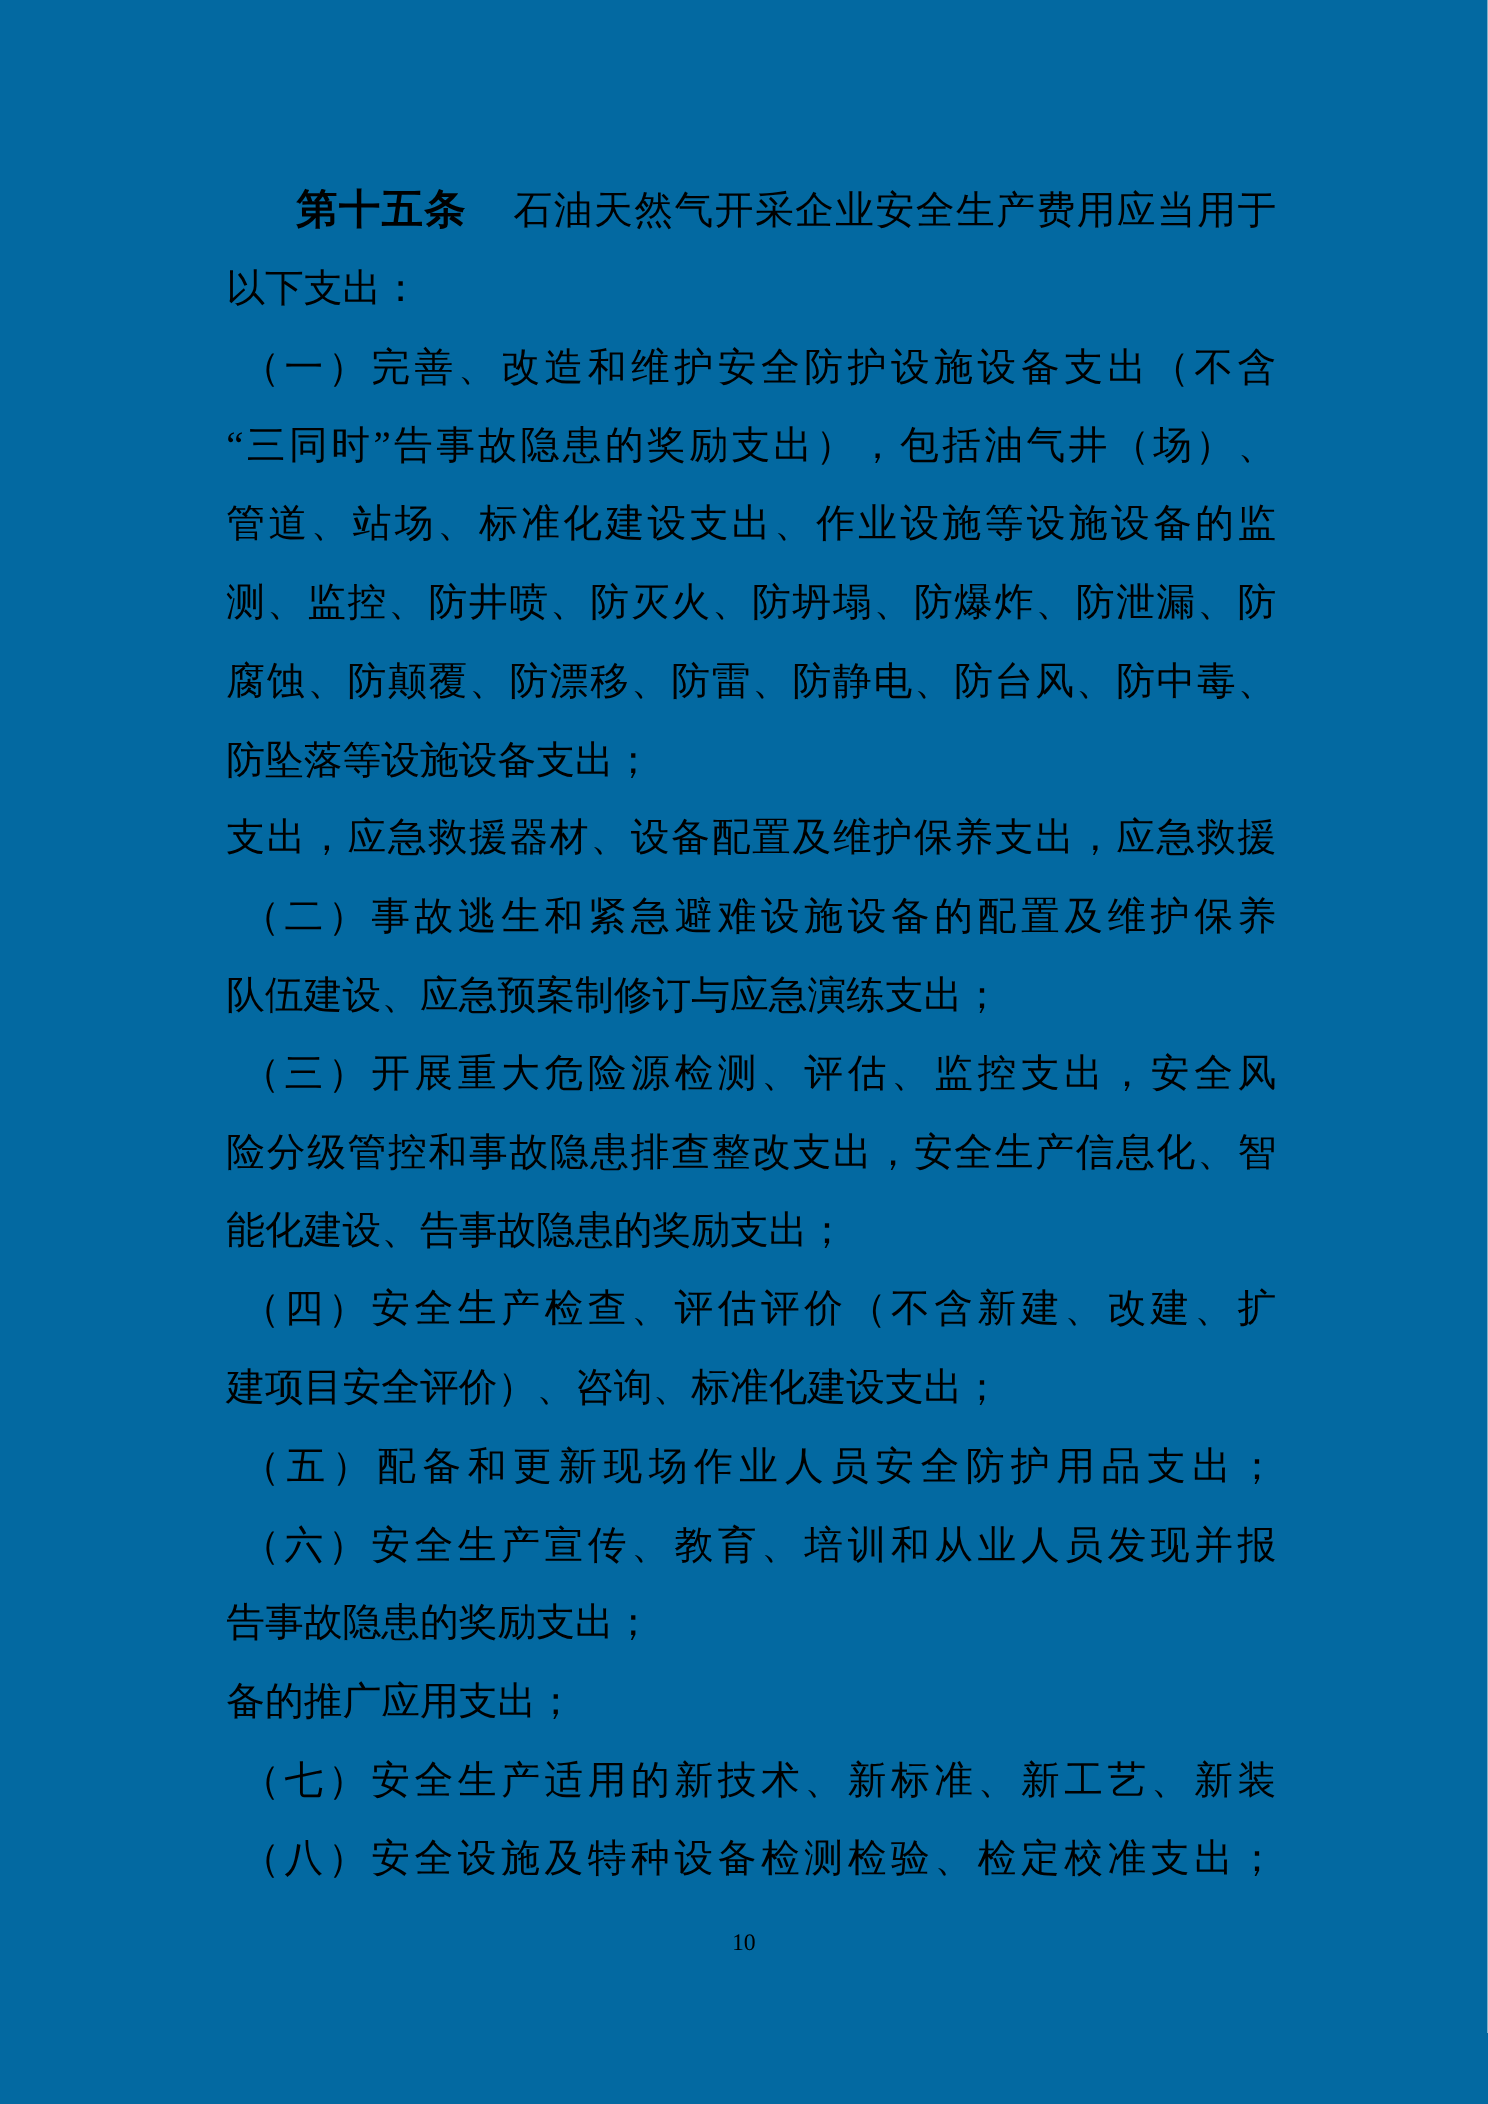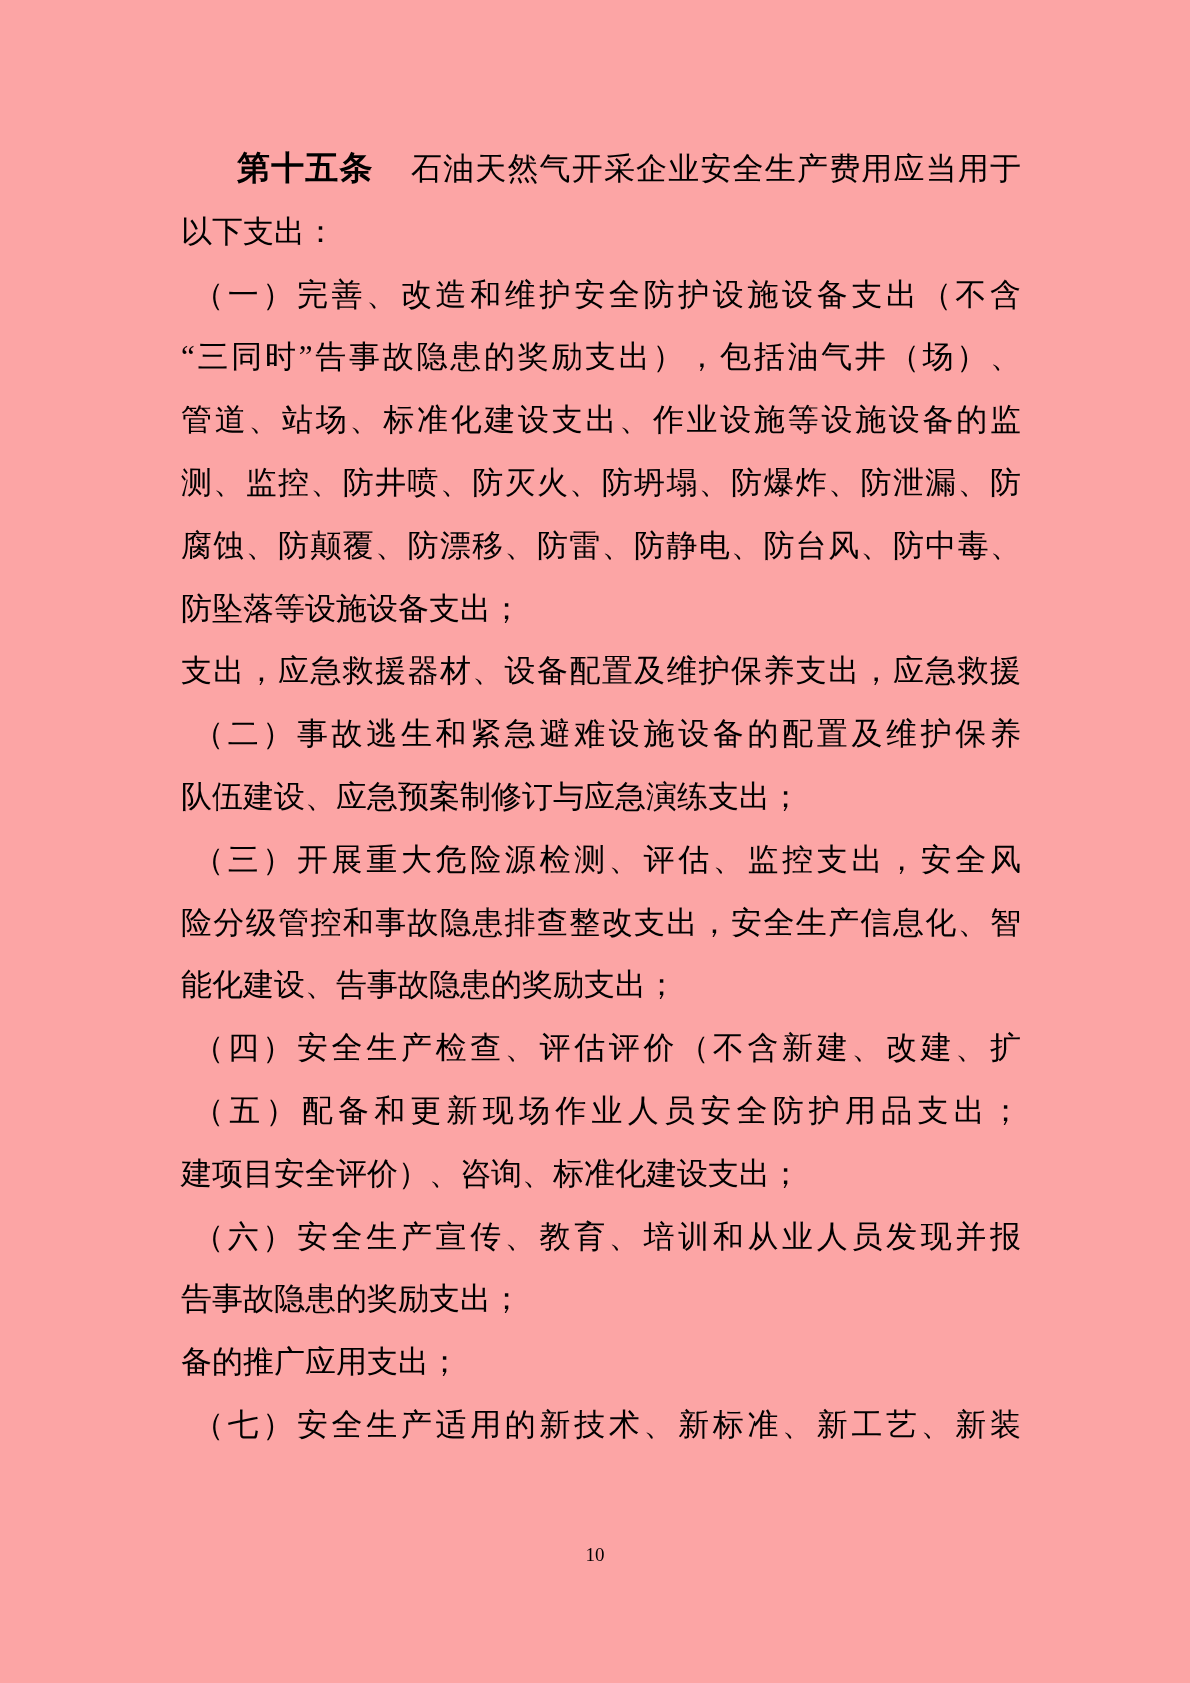--- a/index.html
+++ b/index.html
@@ -5,21 +5,21 @@
   html, body {
     margin: 0;
     padding: 0;
     background: #e8e8e8;
   }
   .page {
     position: relative;
     width: 1190px;
     height: 1683px;
     margin: 0 auto;
-    background: #fca5a5;
+    background: #0369a1;
     overflow: hidden;
     font-family: "Liberation Serif", serif;
     color: #000000;
   }
   .article-body {
     position: absolute;
     left: 181px;
     top: 137px;
     width: 840px;
     font-size: 31px;
@@ -67,21 +67,22 @@
       <div class="line justify">测、监控、防井喷、防灭火、防坍塌、防爆炸、防泄漏、防</div>
       <div class="line justify">腐蚀、防颠覆、防漂移、防雷、防静电、防台风、防中毒、</div>
       <div class="line">防坠落等设施设备支出；</div>
       <div class="line justify">支出，应急救援器材、设备配置及维护保养支出，应急救援</div>
       <div class="line justify indent-num">（二）事故逃生和紧急避难设施设备的配置及维护保养</div>
       <div class="line">队伍建设、应急预案制修订与应急演练支出；</div>
       <div class="line justify indent-num">（三）开展重大危险源检测、评估、监控支出，安全风</div>
       <div class="line justify">险分级管控和事故隐患排查整改支出，安全生产信息化、智</div>
       <div class="line">能化建设、告事故隐患的奖励支出；</div>
       <div class="line justify indent-num">（四）安全生产检查、评估评价（不含新建、改建、扩</div>
+      <div class="line">建项目安全评价）、咨询、标准化建设支出；</div>
       <div class="line justify indent-num">（五）配备和更新现场作业人员安全防护用品支出；</div>
-      <div class="line">建项目安全评价）、咨询、标准化建设支出；</div>
       <div class="line justify indent-num">（六）安全生产宣传、教育、培训和从业人员发现并报</div>
       <div class="line">告事故隐患的奖励支出；</div>
       <div class="line">备的推广应用支出；</div>
       <div class="line justify indent-num">（七）安全生产适用的新技术、新标准、新工艺、新装</div>
+      <div class="line justify indent-num">（八）安全设施及特种设备检测检验、检定校准支出；</div>
     </div>
   <div class="page-number">10</div>
 </div>
 
 </body></html>

